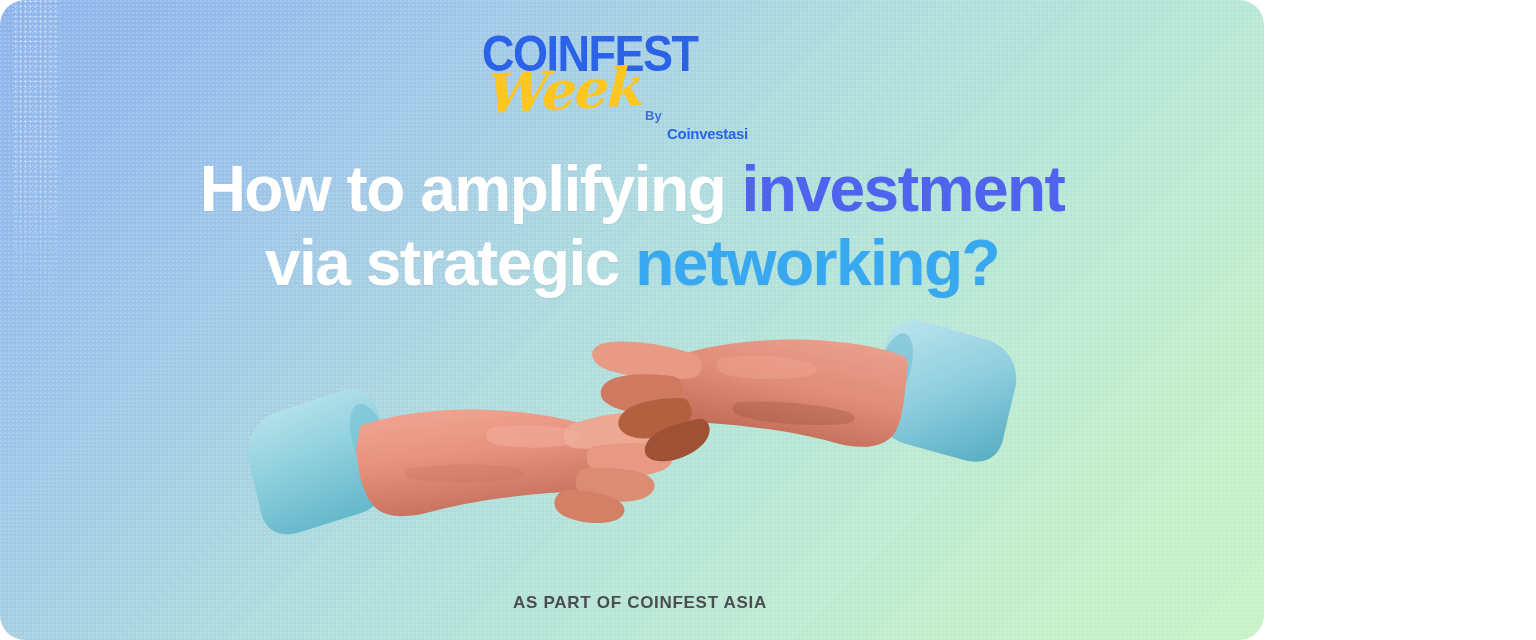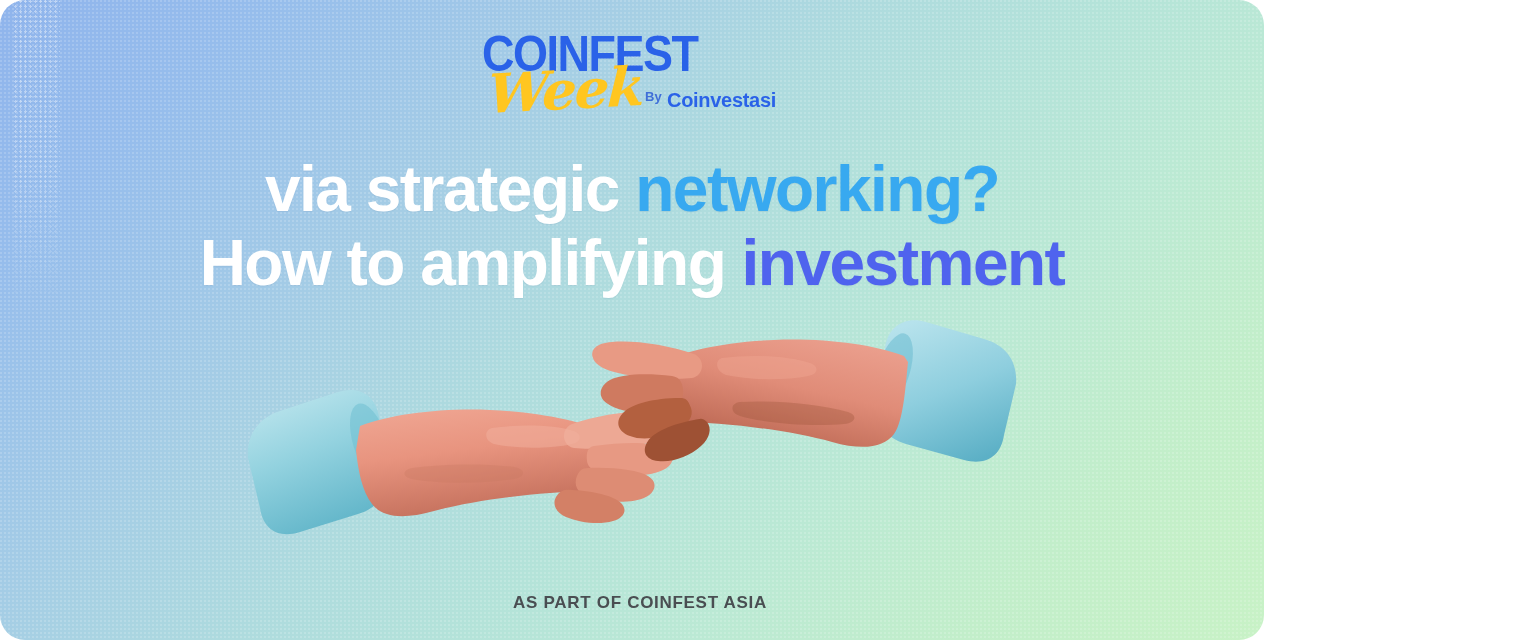--- a/index.html
+++ b/index.html
@@ -99,34 +99,35 @@
     transform: skewX(-6deg) rotate(-3deg);
     transform-origin: left center;
     white-space: nowrap;
   }
   .by-line {
     position: absolute;
     left: 163px;
     top: 63px;
     white-space: nowrap;
     display: flex;
-    align-items: flex-start;
+    align-items: center;
     gap: 5px;
   }
   .by-word {
     font-size: 13px;
     font-weight: 700;
     color: #3f6fd8;
     letter-spacing: 0.2px;
   }
   .brand-word {
-    font-size: 20px;
+    font-size: 15px;
     font-weight: 700;
     color: #2a62e8;
     letter-spacing: -0.3px;
+    margin-top: 36px;
   }
 
   
   #headline {
     position: absolute;
     left: 0;
     right: 0;
     top: 152px;
     text-align: center;
     font-weight: 700;
@@ -180,22 +181,22 @@
       <span class="seg-a">COIN</span><span class="seg-b">FEST</span>
     </div>
     <div class="week-script">Week</div>
     <div class="by-line">
       <span class="by-word">By</span>
       <span class="brand-word">Coinvestasi</span>
     </div>
   </div>
 
   <div id="headline">
+    <span class="line"><span class="hl-white">How to amplifying </span><span class="hl-royal">investment</span></span>
     <span class="line"><span class="hl-white">via strategic </span><span class="hl-sky">networking?</span></span>
-    <span class="line"><span class="hl-white">How to amplifying </span><span class="hl-royal">investment</span></span>
   </div>
 
   <div id="hands">
     <svg viewBox="0 0 780 260" xmlns="http://www.w3.org/2000/svg" aria-hidden="true">
       <defs>
         <linearGradient id="skinL" x1="0" y1="0" x2="0.35" y2="1">
           <stop offset="0%" stop-color="#f0a794"></stop>
           <stop offset="45%" stop-color="#e8947f"></stop>
           <stop offset="100%" stop-color="#c4705c"></stop>
         </linearGradient>

